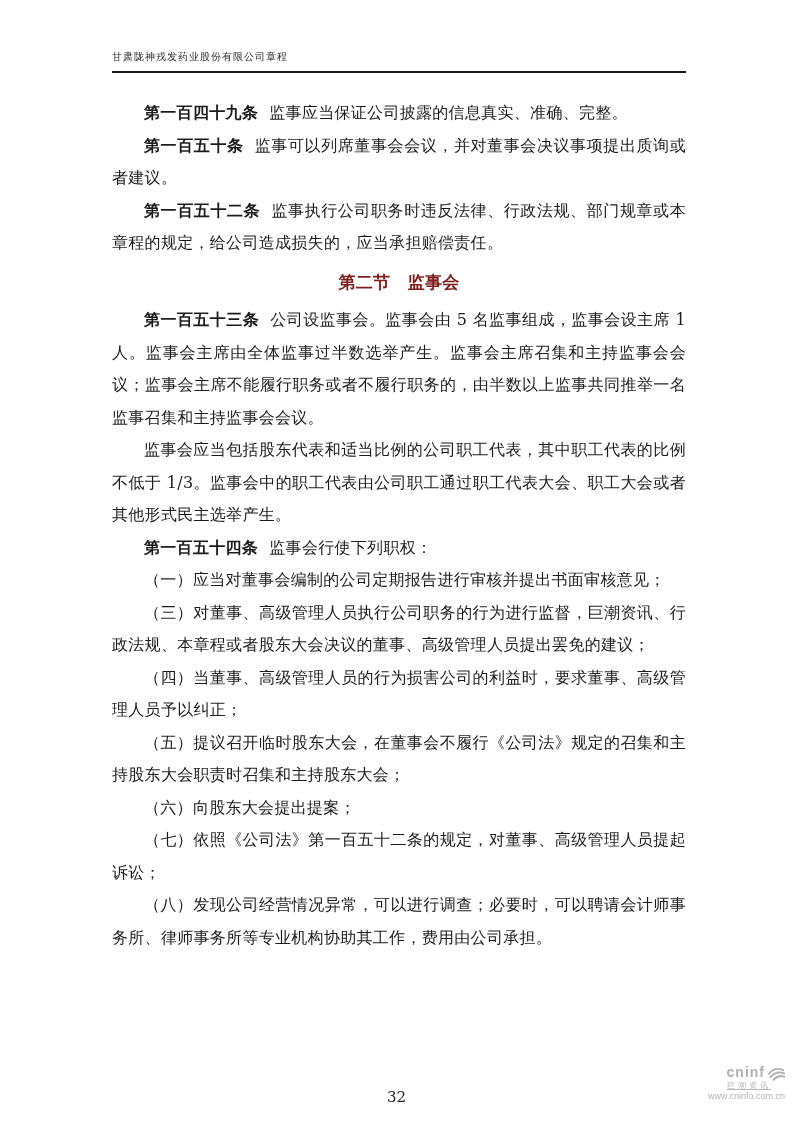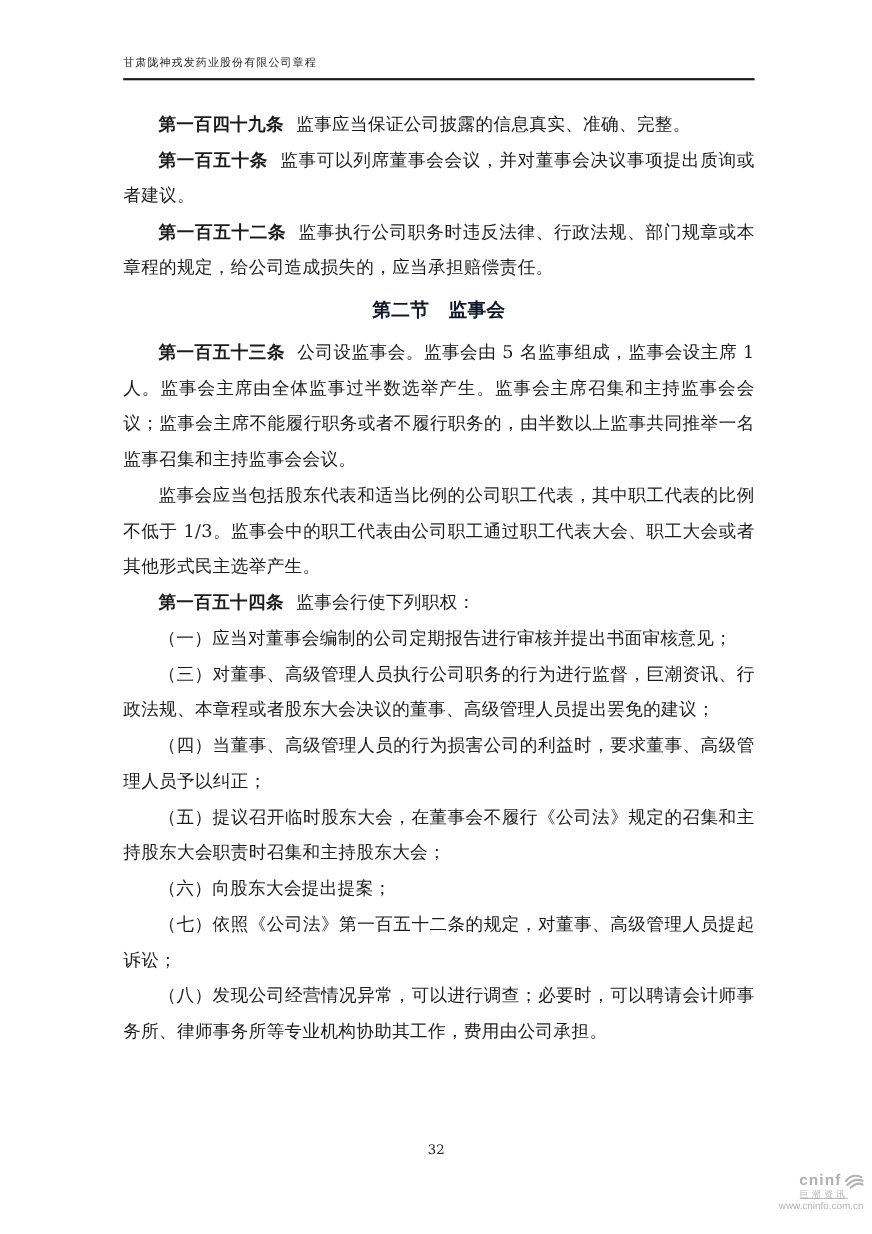--- a/index.html
+++ b/index.html
@@ -29,27 +29,27 @@
     text-align:justify; text-justify:inter-ideograph;
     color:#1c1c1c;
     letter-spacing:0.3px;
   }
   .content p { margin:0; text-indent:2em; }
   .term { font-weight:bold; margin-right:0.7em; }
   .section-heading {
     margin:6px 0; text-indent:0;
     text-align:center; font-weight:bold;
     font-size:17px; line-height:32.5px;
-    color:#0f172a;
+    color:#7f1d1d;
   }
 
   
   .page-number {
-    position:absolute; top:1038px; left:0; width:100%;
-    text-align:center; font-size:12px; color:#222;
+    position:absolute; top:1088px; left:0; width:100%;
+    text-align:center; font-size:15px; color:#222;
   }
 
   
   .cninfo {
     position:absolute; right:8px; bottom:20px;
     text-align:right;
     color:#b2b2b2;
     font-family:"Liberation Sans","DejaVu Sans",sans-serif;
     line-height:1.1;
   }

